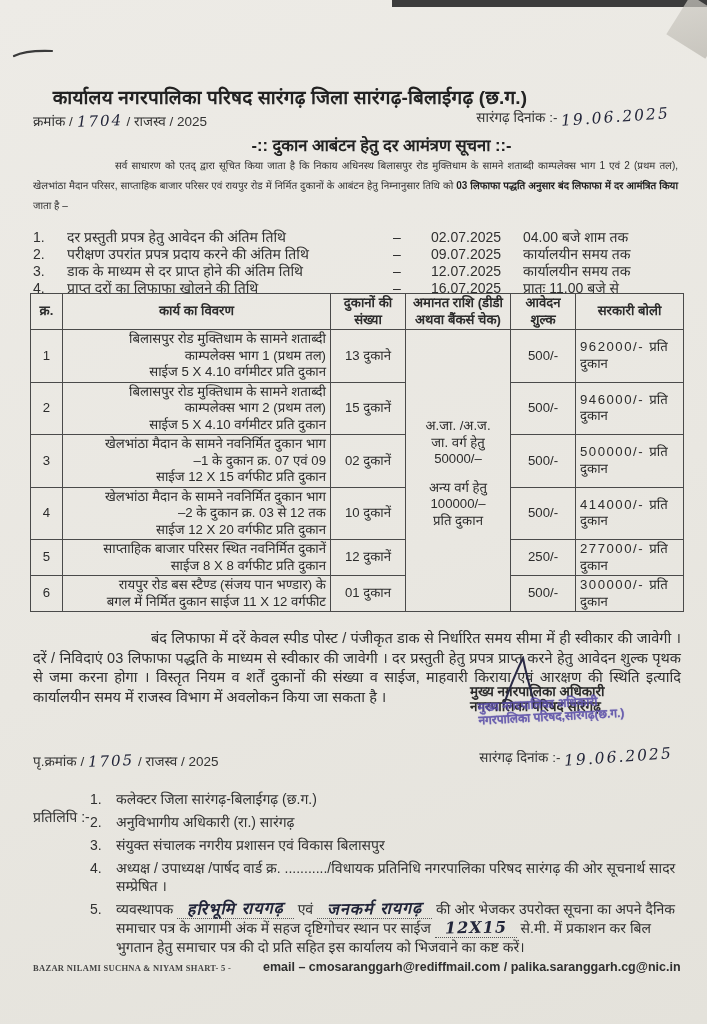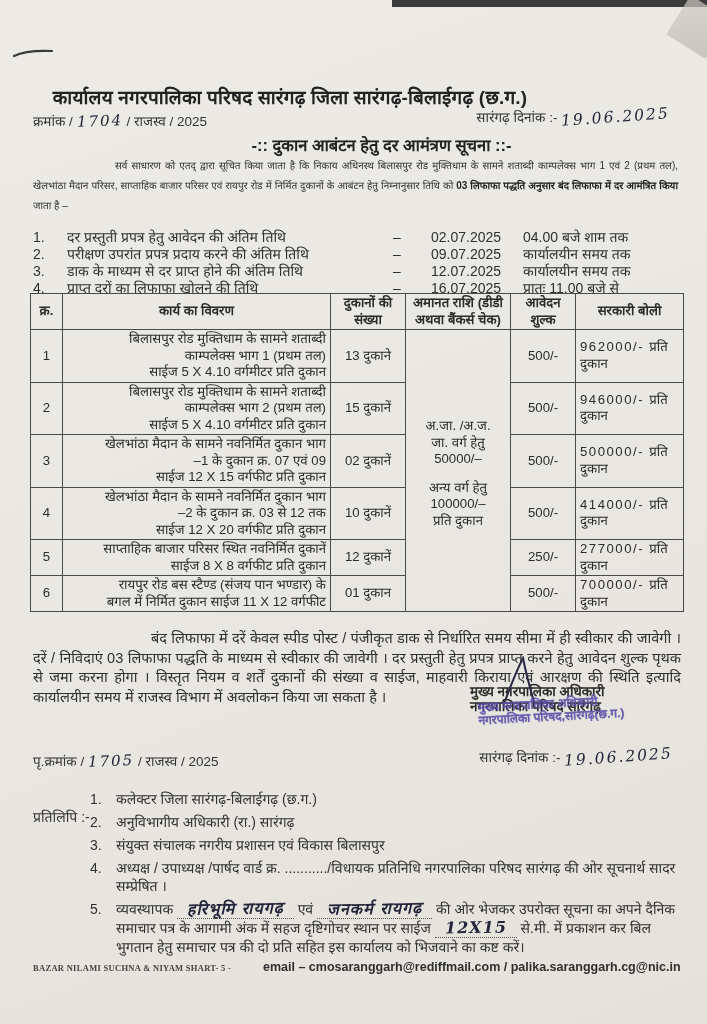--- a/index.html
+++ b/index.html
@@ -205,21 +205,21 @@
       <td class="c">12 दुकानें</td>
       <td class="c">250/-</td>
       <td class="bid"><span>277000/-</span> <span class="bid-unit">प्रति दुकान</span></td>
     </tr>
     <tr>
       <td class="c">6</td>
       <td class="desc pre">रायपुर रोड बस स्टैण्ड (संजय पान भण्डार) के
 बगल में निर्मित दुकान साईज 11 X 12 वर्गफीट</td>
       <td class="c">01 दुकान</td>
       <td class="c">500/-</td>
-      <td class="bid"><span>700000/-</span> <span class="bid-unit">प्रति दुकान</span></td>
+      <td class="bid"><span>300000/-</span> <span class="bid-unit">प्रति दुकान</span></td>
     </tr>
   </tbody>
     </table>
 
   <p class="closing">बंद लिफाफा में दरें केवल स्पीड पोस्ट / पंजीकृत डाक से निर्धारित समय सीमा में ही स्वीकार की जावेगी । दरें / निविदाएं 03 लिफाफा पद्धति के माध्यम से स्वीकार की जावेगी । दर प्रस्तुती हेतु प्रपत्र प्राप्त करने हेतु आवेदन शुल्क पृथक से जमा करना होगा । विस्तृत नियम व शर्तें दुकानों की संख्या व साईज, माहवारी किराया एवं आरक्षण की स्थिति इत्यादि कार्यालयीन समय में राजस्व विभाग में अवलोकन किया जा सकता है  ।</p>
 
   <div class="sig-block">
     <svg class="sig-stroke" width="60" height="50" viewBox="0 0 60 50">
       <path d="M14 48 Q 24 20 33 2 Q 36 18 44 46" stroke="#2a2a45" stroke-width="2" fill="none" stroke-linecap="round"></path>
     </svg>

